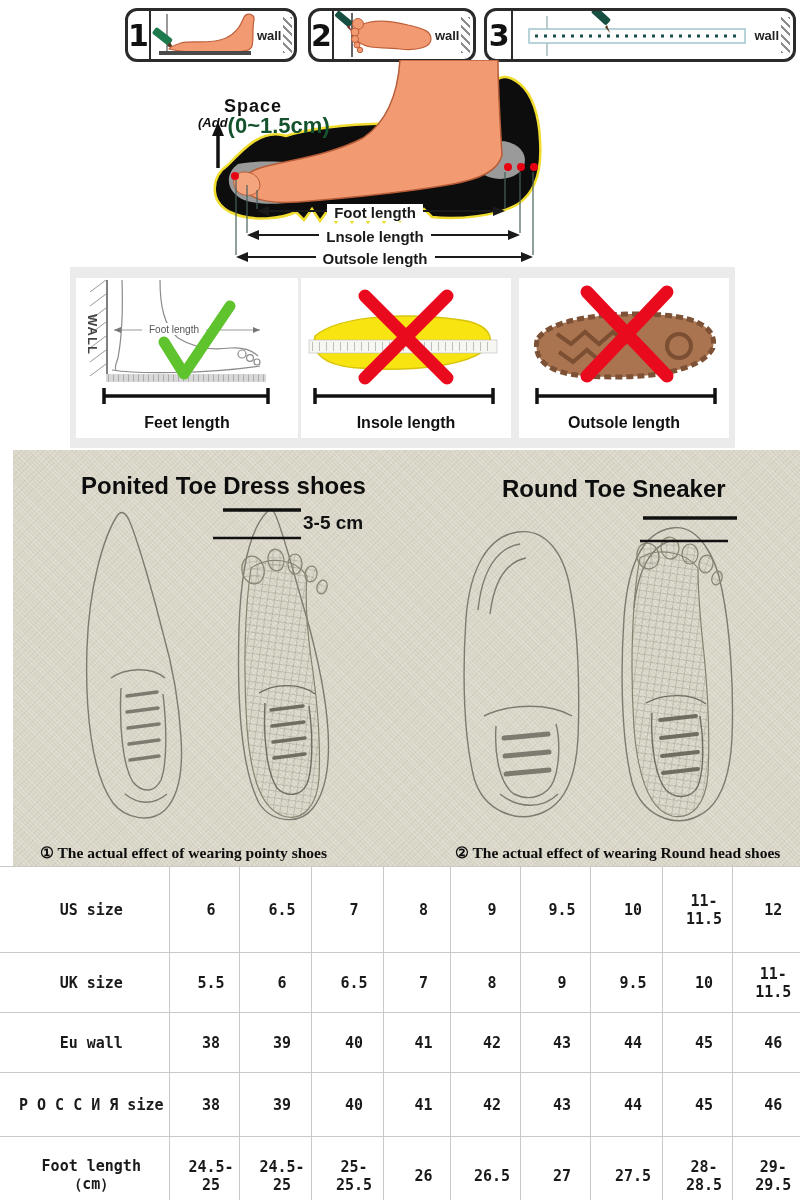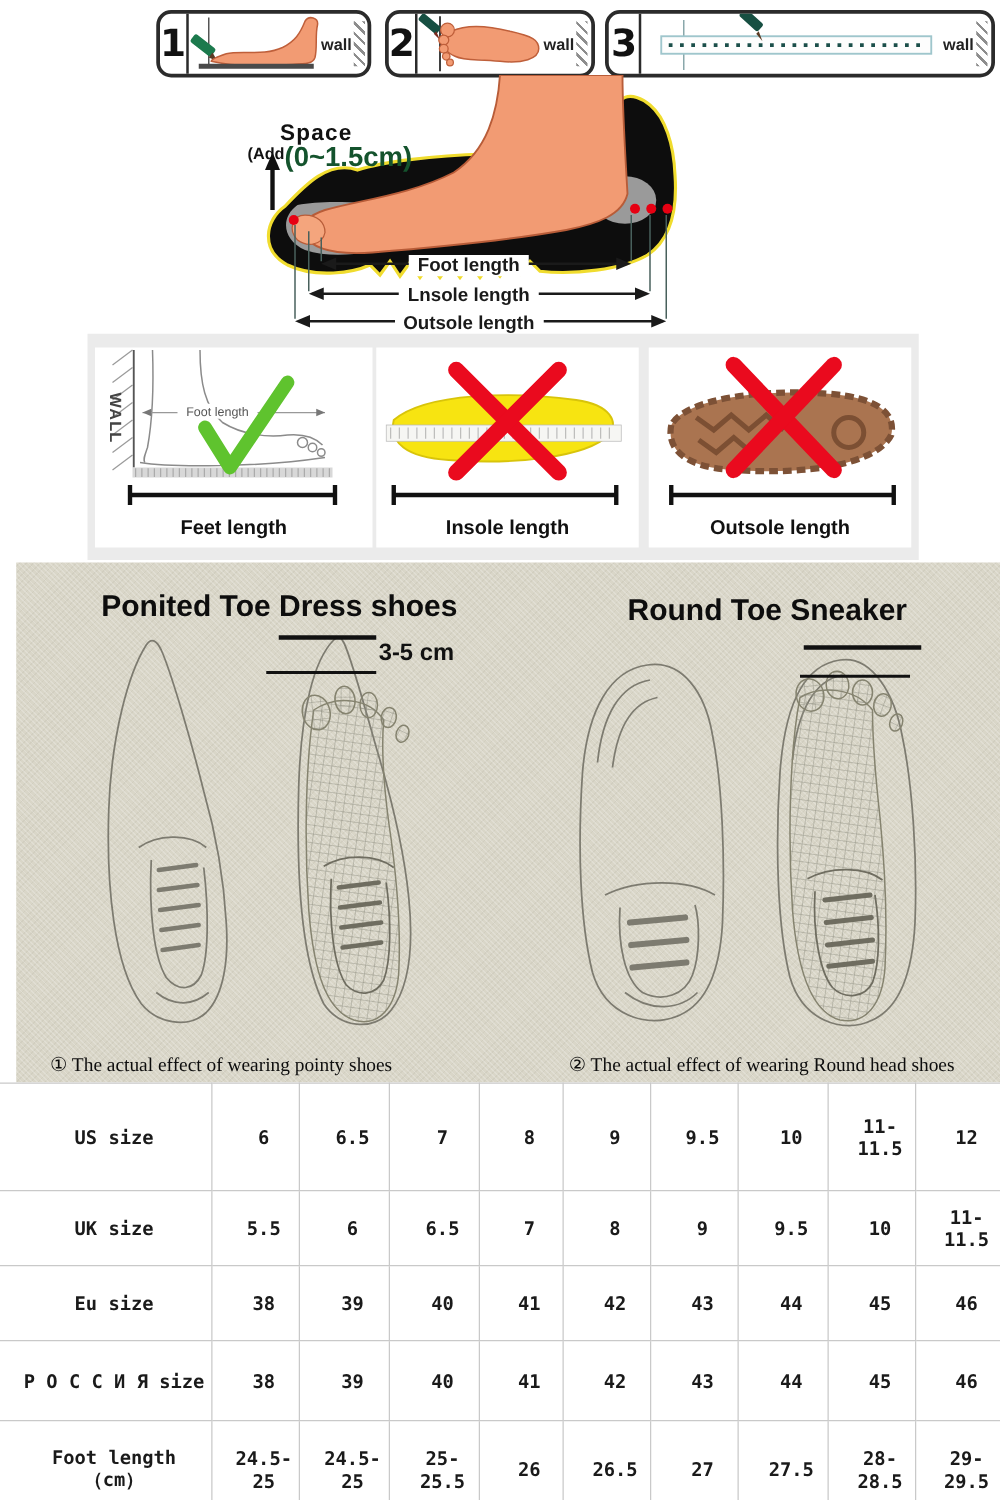--- a/index.html
+++ b/index.html
@@ -22,21 +22,21 @@
   .wall-label { font-weight:bold; font-size:13px; color:#222; margin:0 2px 0 1px; }
   .hatch {
     width:9px; height:36px; margin-right:3px;
     background:repeating-linear-gradient(45deg,#8d8d8d 0 2px,transparent 2px 6px);
   }
   
   #measure-diagram { position:absolute; left:0; top:60px; width:796px; height:207px; }
   #measure-svg { position:absolute; left:168px; top:0; }
   .space-label { position:absolute; left:224px; top:36px; font-weight:bold; font-size:18px; letter-spacing:1px; }
   .add-line { position:absolute; left:198px; top:53px; white-space:nowrap; }
-  .add-prefix { font-weight:bold; font-size:13px; vertical-align:6px; }
+  .add-prefix { font-weight:bold; font-size:13px; vertical-align:6px;font-style:italic; }
   .add-value { font-weight:bold; font-size:22px; color:#14532d; }
   .dim-label { position:absolute; text-align:center; }
   .dim-label span { background:#fff; padding:0 7px; font-weight:bold; font-size:15px; color:#1a1a1a; }
   
   #methods-band { position:absolute; left:70px; top:267px; width:665px; height:181px; background:#ebebeb; }
   .method-card { position:absolute; top:11px; height:160px; background:#fff; }
   .method-caption {
     position:absolute; left:0; right:0; bottom:6px; text-align:center;
     font-size:16px; font-weight:bold; color:#111;
   }
@@ -46,21 +46,21 @@
     background-color:#d9d6c8;
     background-image:repeating-linear-gradient(45deg, rgba(255,255,255,.20) 0 1px, transparent 1px 3px),
                      repeating-linear-gradient(-45deg, rgba(110,105,85,.07) 0 1px, transparent 1px 4px);
   }
   .sketch-title { position:absolute; font-weight:bold; font-size:24px; color:#0d0d0d;margin-left:16px; }
   #left-title  { left:52px;  top:22px; }
   #right-title { left:473px; top:25px; }
   .gap-label { position:absolute; left:290px; top:62px; font-weight:bold; font-size:19px; }
   .sketch-caption {
     position:absolute; bottom:4px; font-family:"Liberation Serif", serif;
-    font-weight:normal; font-size:15.5px; color:#0d0d0d; white-space:nowrap;
+    font-weight:bold; font-size:15.5px; color:#0d0d0d; white-space:nowrap;
   }
   #left-caption { left:27px; }
   #right-caption { left:442px; }
   
   #size-table-wrap { position:absolute; left:0; top:866px; width:800px; height:334px; background:#fff; }
   table#size-table {
     width:800px; height:334px; border-collapse:collapse; table-layout:fixed;
     font-family:"DejaVu Sans Mono", monospace; font-weight:bold; color:#1a1a1a;
   }
   #size-table td { border:1px solid #c9c9c9; text-align:center; font-size:15px;padding-left:14px; }
@@ -402,21 +402,21 @@
             <td>6</td>
             <td>6.5</td>
             <td>7</td>
             <td>8</td>
             <td>9</td>
             <td>9.5</td>
             <td>10</td>
             <td>11-11.5</td>
           </tr>
           <tr>
-            <td class="rowlabel">Eu size</td>
+            <td class="rowlabel">Eu wall</td>
             <td>38</td>
             <td>39</td>
             <td>40</td>
             <td>41</td>
             <td>42</td>
             <td>43</td>
             <td>44</td>
             <td>45</td>
             <td>46</td>
           </tr>

